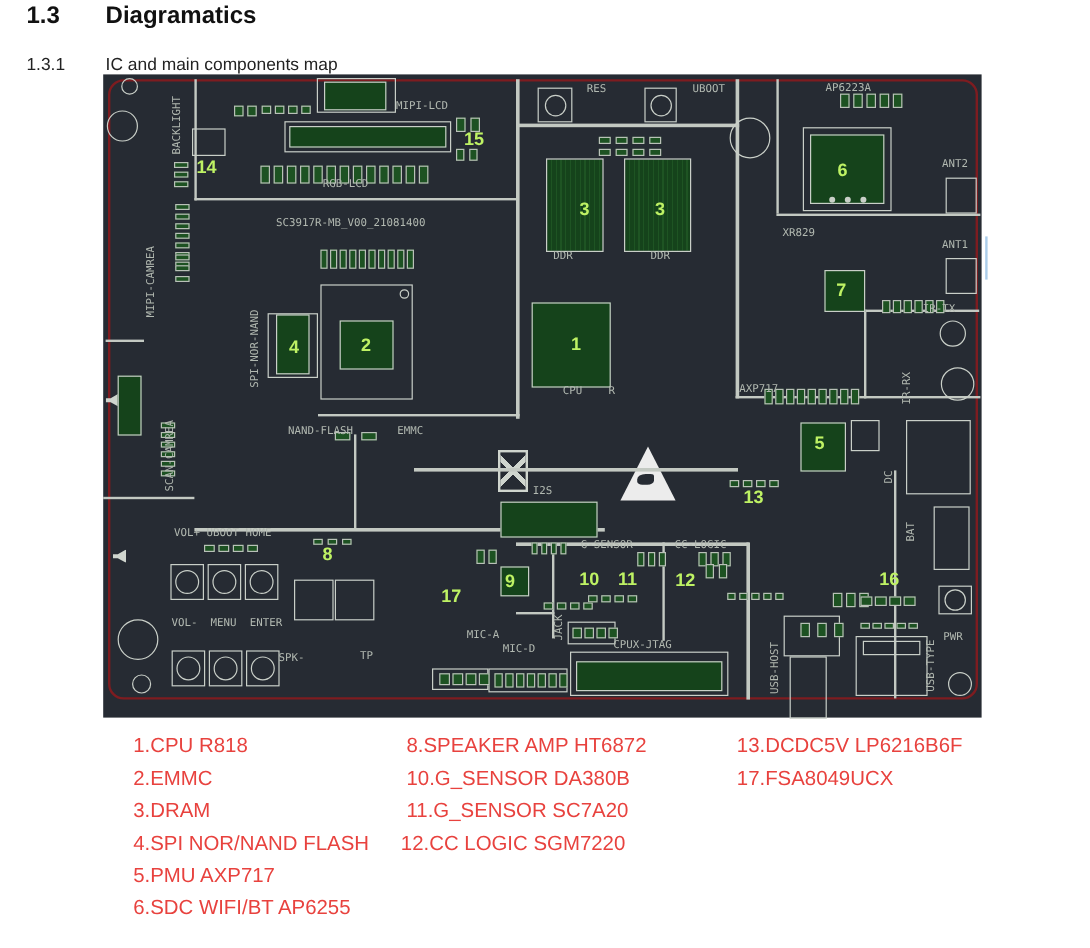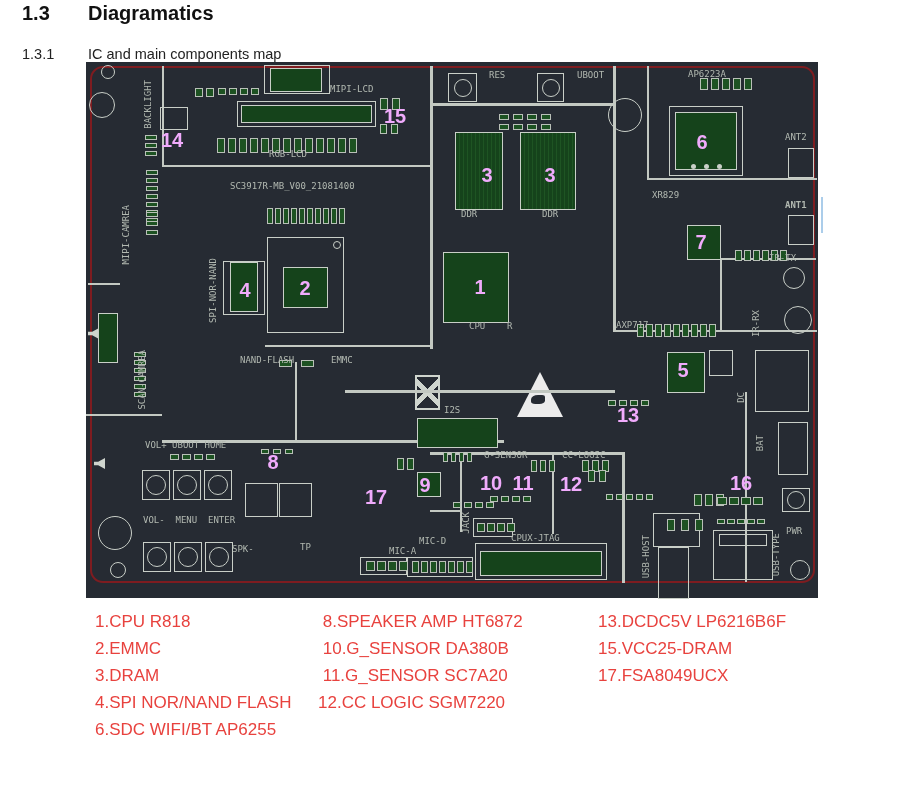--- a/index.html
+++ b/index.html
@@ -19,35 +19,35 @@
   .chip.striped{background:repeating-linear-gradient(90deg,#15431b 0 3px,#1e5423 3px 4px);}
   .outline{position:absolute;border:1px solid #c9cfc8;box-sizing:border-box;}
   .pad{position:absolute;background:#1d5222;border:1px solid #b9c0b8;box-sizing:border-box;}
   .circ{position:absolute;border:1.5px solid #c9cfc8;border-radius:50%;box-sizing:border-box;}
   .circ.fill{background:#c9cfc8;border:none;}
   .btn{position:absolute;border:1.5px solid #c9cfc8;box-sizing:border-box;}
   .btn>div{position:absolute;border:1.5px solid #c9cfc8;border-radius:50%;box-sizing:border-box;}
   .silk{position:absolute;color:#b2b9b1;font-family:"DejaVu Sans Mono",monospace;
         font-size:9px;line-height:10px;white-space:pre;}
   .silk.vert{writing-mode:vertical-rl;transform:rotate(180deg);}
-  .rednum{position:absolute;color:#f0abfc;font-family:"Liberation Sans",sans-serif;
-          font-size:20px;font-weight:bold;transform:translate(-50%,-50%);}
+  .rednum{position:absolute;color:#bef264;font-family:"Liberation Sans",sans-serif;
+          font-size:15px;font-weight:bold;transform:translate(-50%,-50%);}
   .esd{position:absolute;width:0;height:0;border-left:23px solid transparent;
        border-right:23px solid transparent;border-bottom:45px solid #ececec;}
   .esd-dot{position:absolute;width:14px;height:9px;background:#262b33;border-radius:50% 20% 40% 30%;}
   .trash{position:absolute;border:2px solid #cfd5ce;box-sizing:border-box;
          background:linear-gradient(45deg,transparent 44%,#cfd5ce 44% 56%,transparent 56%),
                     linear-gradient(135deg,transparent 44%,#cfd5ce 44% 56%,transparent 56%);}
   .mute{position:absolute;width:11px;height:11px;background:#cfd5ce;
         clip-path:polygon(0 35%,38% 35%,100% 0,100% 100%,38% 65%,0 65%);}
   .blue-tick{position:absolute;left:821px;top:197px;width:2px;height:36px;background:#abcdea;}
   
   .legend-col{position:absolute;top:608px;color:#e8423e;font-size:17px;line-height:27px;
               font-family:"Liberation Sans",sans-serif;white-space:pre;}
-  .legend-col div{height:27px;}
+  .legend-col div{height:27px;margin-left:16px;}
 </style>
 </head>
 <body>
 
 <span class="h-num">1.3</span>
 <span class="h-title">Diagramatics</span>
 <span class="sh-num">1.3.1</span>
 <span class="sh-title">IC and main components map</span>
 
 <div id="board">
@@ -312,32 +312,32 @@
     <div class="silk" style="left: 154px; top: 293px;">NAND-FLASH</div>
     <div class="silk" style="left: 245px; top: 293px;">EMMC</div>
     <div class="silk" style="left: 383px; top: 259px;">CPU</div>
     <div class="silk" style="left: 421px; top: 259px;">R</div>
     <div class="silk" style="left: 375px; top: 147px;">DDR</div>
     <div class="silk" style="left: 456px; top: 147px;">DDR</div>
     <div class="silk" style="left: 403px; top: 8px;">RES</div>
     <div class="silk" style="left: 491px; top: 8px;">UBOOT</div>
     <div class="silk" style="left: 602px; top: 7px;">AP6223A</div>
     <div class="silk" style="left: 699px; top: 70px;">ANT2</div>
-    <div class="silk" style="left: 699px; top: 138px; font-weight: bold;">ANT1</div>
+    <div class="silk" style="left: 699px; top: 138px;">ANT1</div>
     <div class="silk" style="left: 566px; top: 128px;">XR829</div>
     <div class="silk" style="left: 683px; top: 191px;">IR-TX</div>
     <div class="silk" style="left: 530px; top: 258px;">AXP717</div>
     <div class="silk" style="left: 358px; top: 343px;">I2S</div>
     <div class="silk" style="left: 398px; top: 388px;">G-SENSOR</div>
     <div class="silk" style="left: 476px; top: 388px;">CC-LOGIC</div>
     <div class="silk" style="left: 59px; top: 378px;">VOL+ UBOOT HOME</div>
     <div class="silk" style="left: 57px; top: 453px;">VOL-  MENU  ENTER</div>
     <div class="silk" style="left: 146px; top: 482px;">SPK-</div>
     <div class="silk" style="left: 214px; top: 480px;">TP</div>
-    <div class="silk" style="left: 279px; top: 484px; padding-left: 24px;">MIC-A</div>
+    <div class="silk" style="left: 279px; top: 463px; padding-left: 24px;">MIC-A</div>
     <div class="silk" style="left: 333px; top: 474px;">MIC-D</div>
     <div class="silk" style="left: 425px; top: 471px;">CPUX-JTAG</div>
     <div class="silk" style="left: 700px; top: 464px;">PWR</div>
     <div class="silk vert" style="left: 57px; top: 18px;">BACKLIGHT</div>
     <div class="silk vert" style="left: 35px; top: 143px;">MIPI-CAMREA</div>
     <div class="silk vert" style="left: 51px; top: 288px;">SCAN-CAMREA</div>
     <div class="silk vert" style="left: 122px; top: 196px;">SPI-NOR-NAND</div>
     <div class="silk vert" style="left: 665px; top: 248px;">IR-RX</div>
     <div class="silk vert" style="left: 375px; top: 450px;">JACK</div>
     <div class="silk vert" style="left: 555px; top: 473px;">USB-HOST</div>
@@ -360,16 +360,16 @@
     <div class="rednum" style="left: 542px; top: 353px;">13</div>
     <div class="rednum" style="left: 86px; top: 78px;">14</div>
     <div class="rednum" style="left: 309px; top: 54px;">15</div>
     <div class="rednum" style="left: 655px; top: 421px;">16</div>
     <div class="rednum" style="left: 290px; top: 435px;">17</div>
   </div>
 
 <div class="blue-tick"></div>
 
 <div id="legend">
-    <div class="legend-col" style="left: 95px;"><div>1.CPU R818</div><div>2.EMMC</div><div>3.DRAM</div><div>4.SPI NOR/NAND FLASH</div><div>6.SDC WIFI/BT AP6255</div></div>
+    <div class="legend-col" style="left: 95px;"><div>1.CPU R818</div><div>2.EMMC</div><div>3.DRAM</div><div>4.SPI NOR/NAND FLASH</div><div>5.PMU AXP717</div><div>6.SDC WIFI/BT AP6255</div></div>
     <div class="legend-col" style="left: 318px;"><div> 8.SPEAKER AMP HT6872</div><div> 10.G_SENSOR DA380B</div><div> 11.G_SENSOR SC7A20</div><div>12.CC LOGIC SGM7220</div></div>
-    <div class="legend-col" style="left: 598px;"><div>13.DCDC5V LP6216B6F</div><div>15.VCC25-DRAM</div><div>17.FSA8049UCX</div></div>
+    <div class="legend-col" style="left: 598px;"><div>13.DCDC5V LP6216B6F</div><div>17.FSA8049UCX</div></div>
   </div>
 
 </body></html>

